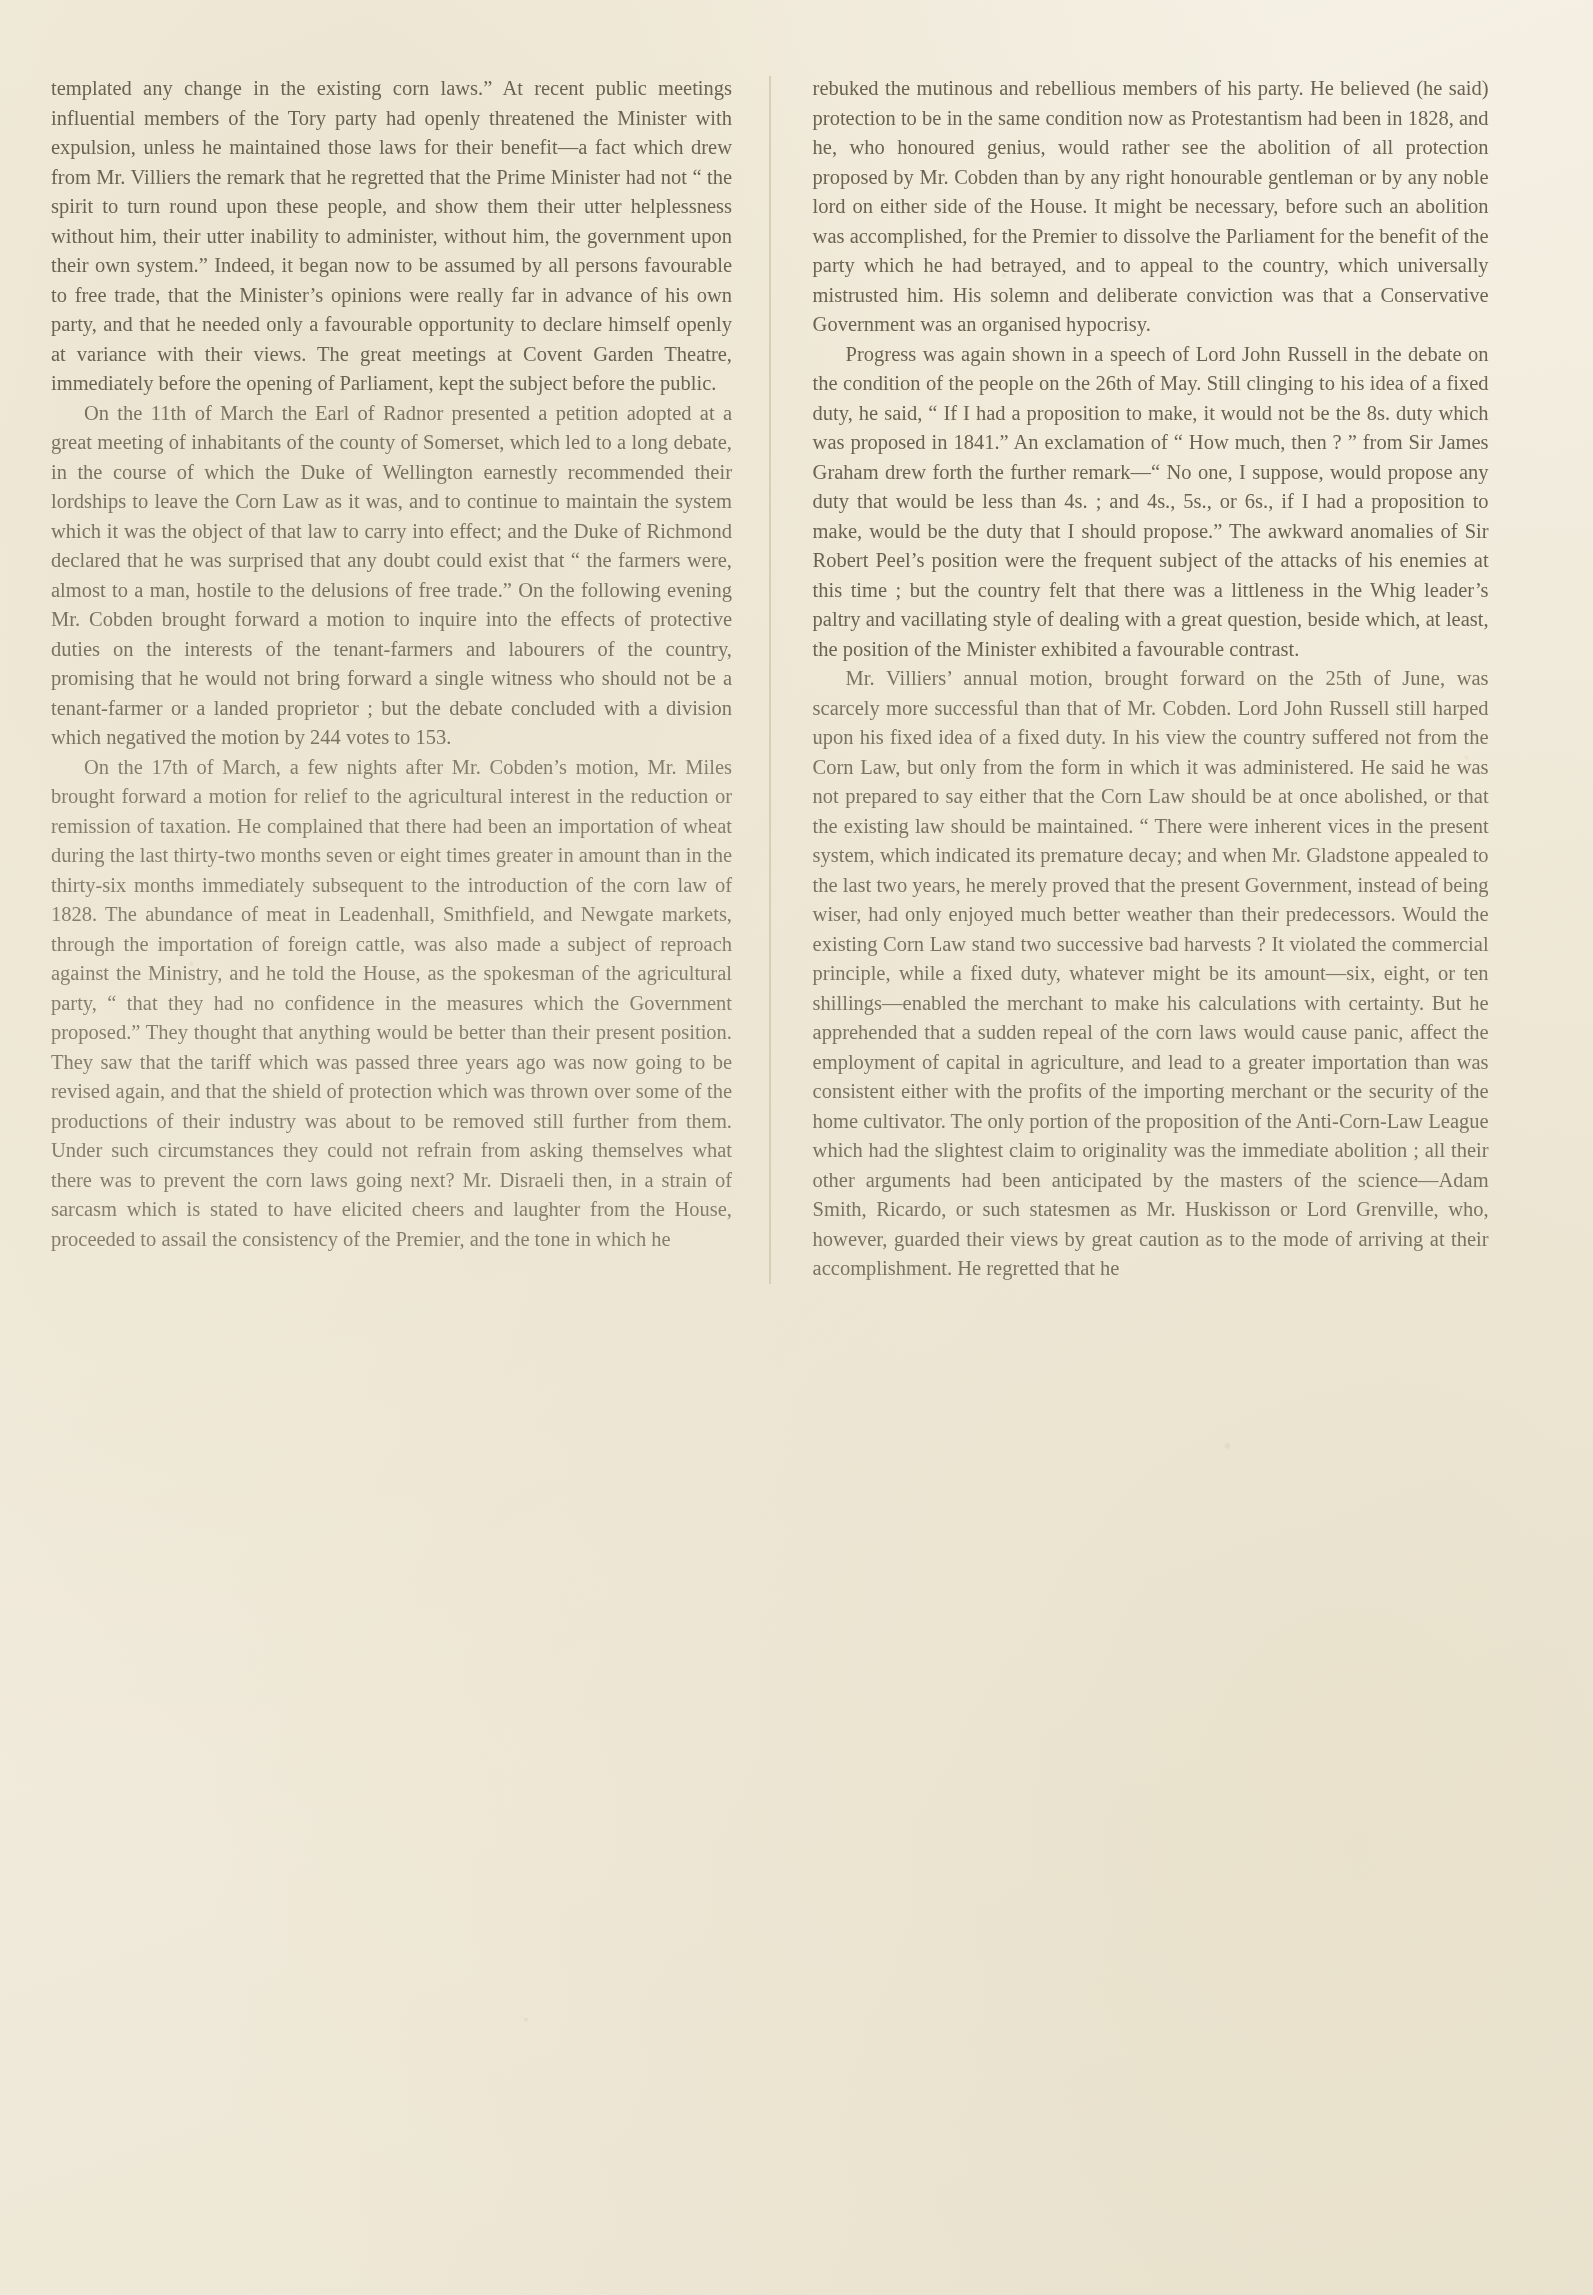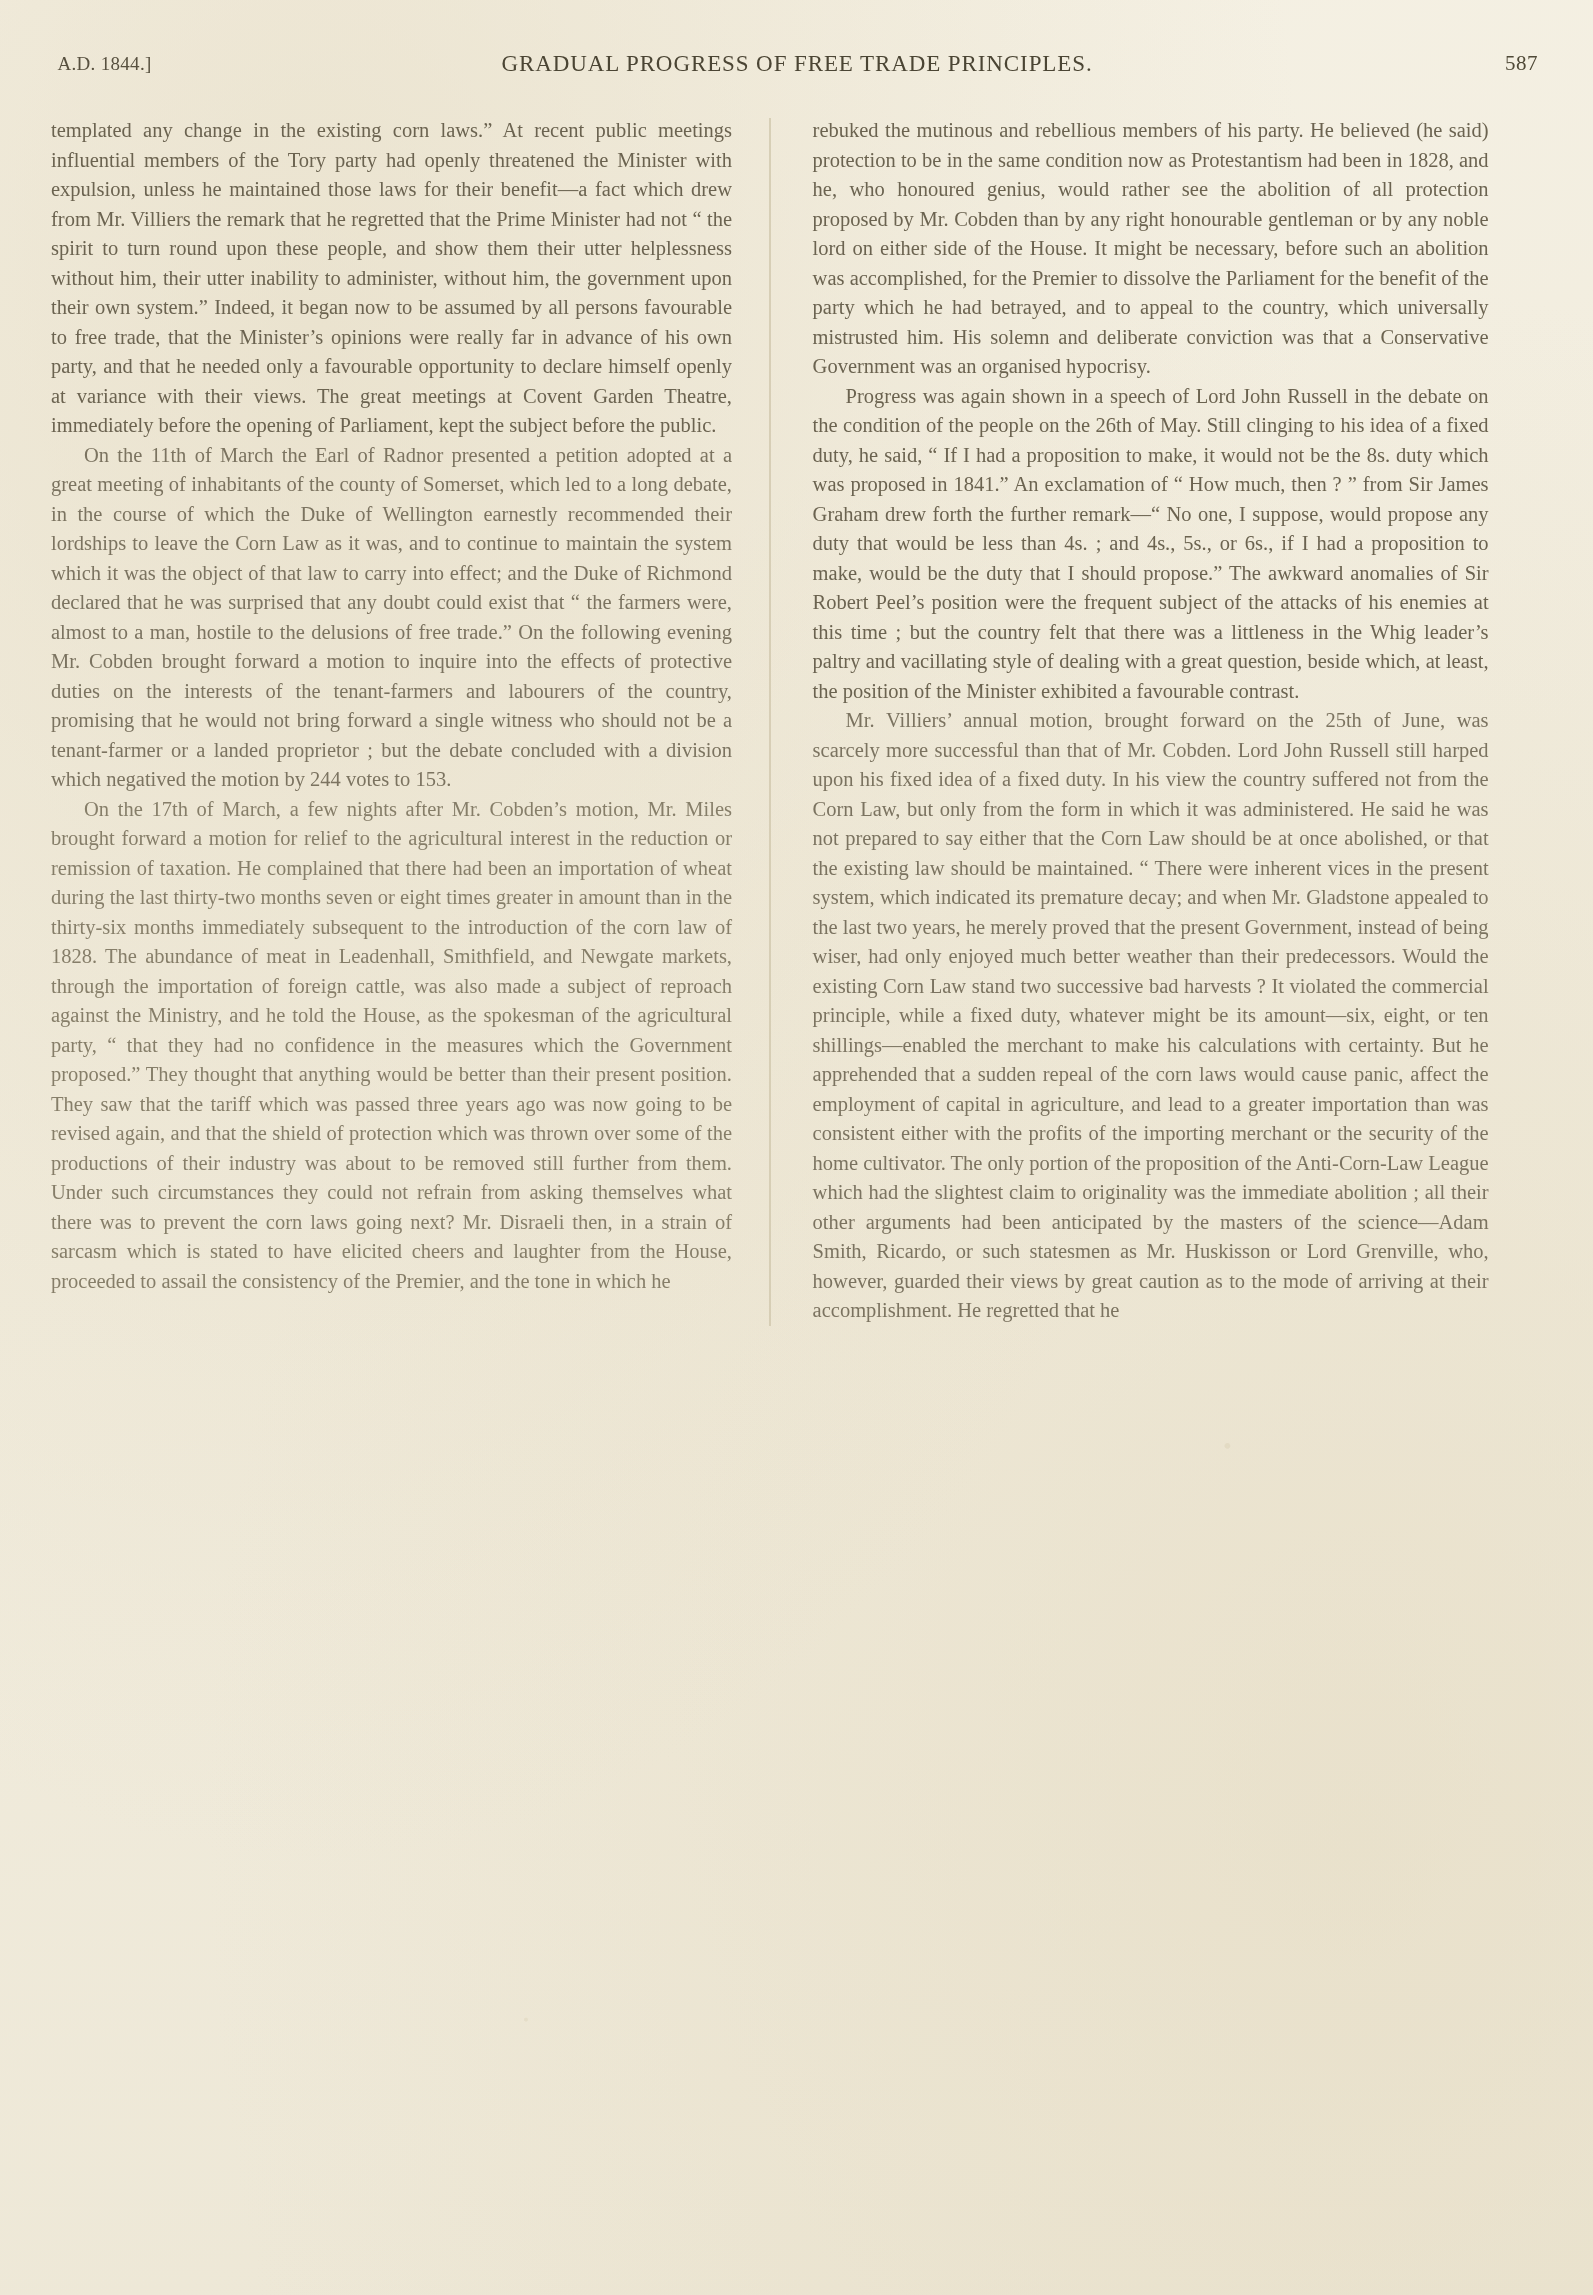--- a/index.html
+++ b/index.html
@@ -107,25 +107,20 @@
   .faded-c { color: #867e69; }
 </style>
 </head>
 <body>
 
 <div class="page">
   <div class="paper-grain"></div>
 
   <div class="content">
 
-    <div class="running-head">
-      <div class="rh-left">A.D. 1844.]</div>
-      <div class="rh-title">GRADUAL PROGRESS OF FREE TRADE PRINCIPLES.</div>
-      <div class="rh-right">587</div>
-    </div>
 
     <div class="columns">
 
       <div class="col left">
         <p class="cont faded-a">templated any change in the existing corn laws.” At recent public meetings influential members of the Tory party had openly threatened the Minister with expulsion, unless he maintained those laws for their benefit—a fact which drew from Mr. Villiers the remark that he regretted that the Prime Minister had not “ the spirit to turn round upon these people, and show them their utter helplessness without him, their utter inability to administer, without him, the government upon their own system.” Indeed, it began now to be assumed by all persons favourable to free trade, that the Minister’s opinions were really far in advance of his own party, and that he needed only a favourable opportunity to declare himself openly at variance with their views. The great meetings at Covent Garden Theatre, immediately before the opening of Parliament, kept the subject before the public.</p>
         <p class="indent faded-b">On the 11th of March the Earl of Radnor presented a petition adopted at a great meeting of inhabitants of the county of Somerset, which led to a long debate, in the course of which the Duke of Wellington earnestly recommended their lordships to leave the Corn Law as it was, and to continue to maintain the system which it was the object of that law to carry into effect; and the Duke of Richmond declared that he was surprised that any doubt could exist that “ the farmers were, almost to a man, hostile to the delusions of free trade.” On the following evening Mr. Cobden brought forward a motion to inquire into the effects of protective duties on the interests of the tenant-farmers and labourers of the country, promising that he would not bring forward a single witness who should not be a tenant-farmer or a landed proprietor ; but the debate concluded with a division which negatived the motion by 244 votes to 153.</p>
         <p class="indent faded-c">On the 17th of March, a few nights after Mr. Cobden’s motion, Mr. Miles brought forward a motion for relief to the agricultural interest in the reduction or remission of taxation. He complained that there had been an importation of wheat during the last thirty-two months seven or eight times greater in amount than in the thirty-six months immediately subsequent to the introduction of the corn law of 1828. The abundance of meat in Leadenhall, Smithfield, and Newgate markets, through the importation of foreign cattle, was also made a subject of reproach against the Ministry, and he told the House, as the spokesman of the agricultural party, “ that they had no confidence in the measures which the Government proposed.” They thought that anything would be better than their present position. They saw that the tariff which was passed three years ago was now going to be revised again, and that the shield of protection which was thrown over some of the productions of their industry was about to be removed still further from them. Under such circumstances they could not refrain from asking themselves what there was to prevent the corn laws going next? Mr. Disraeli then, in a strain of sarcasm which is stated to have elicited cheers and laughter from the House, proceeded to assail the consistency of the Premier, and the tone in which he</p>
       </div>
 
       <div class="rule"></div>

